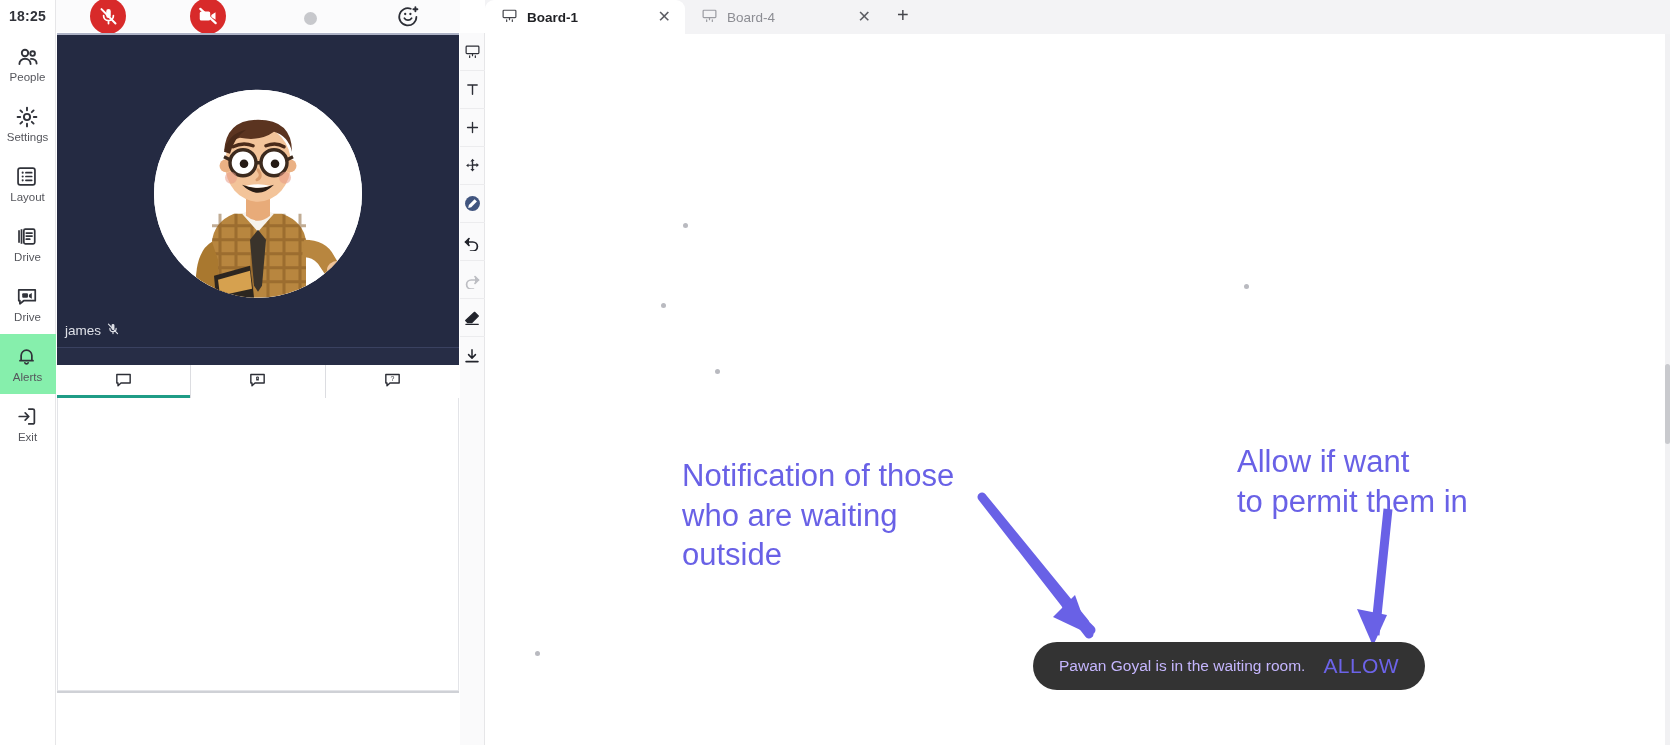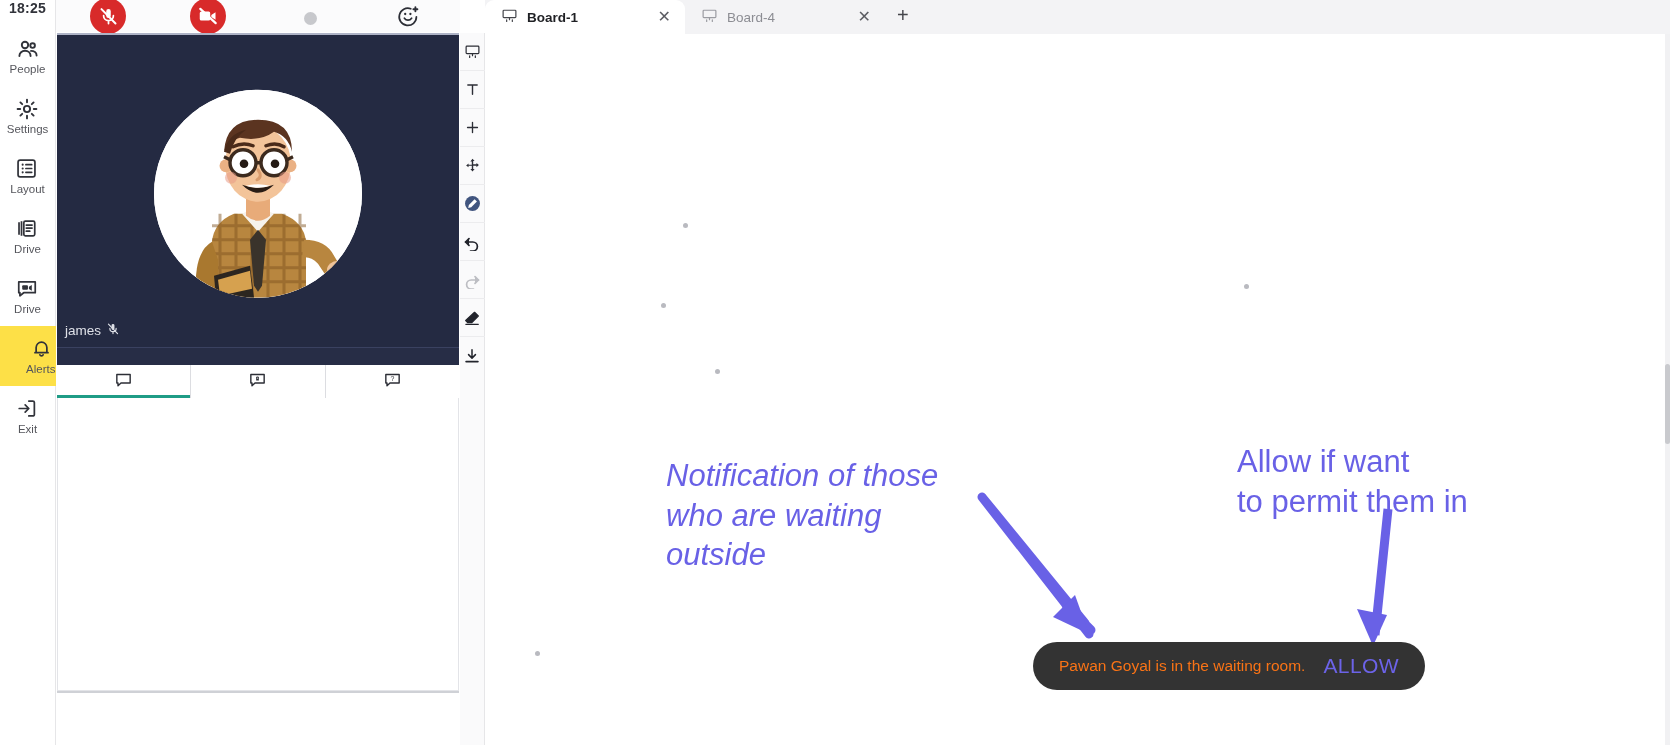--- a/index.html
+++ b/index.html
@@ -11,28 +11,28 @@
   }
 
   
   #nav-rail {
     position:absolute; left:0; top:0; width:56px; height:745px;
     background:#ffffff; border-right:1px solid #e6e6e8;
     display:flex; flex-direction:column; align-items:center;
   }
   #clock {
     font-size:14px; color:#31333a; font-weight:600;
-    margin-bottom:10px; letter-spacing:.2px;
+    margin-top:8px; margin-bottom:10px; letter-spacing:.2px;
   }
   .nav-item {
     width:56px; height:60px;
     display:flex; flex-direction:column; align-items:center; justify-content:center;
     gap:3px; cursor:pointer;
   }
-  .nav-item.active { background:#fde047;align-items:flex-end; }
+  .nav-item.active { background:#86efac; }
   .nav-label { font-size:11.5px; color:#55565c; line-height:1; }
   .nav-ico { width:26px; height:24px; display:block; }
 
   
   #panel {
     position:absolute; left:56px; top:0; width:404px; height:745px;
     background:#ffffff;
   }
   #panel-top {
     height:32px; background:#fbfbfc;
@@ -125,30 +125,30 @@
     position:absolute; left:485px; top:34px; width:1185px; height:711px;
     background:#ffffff; overflow:hidden;
   }
   .speck { position:absolute; background:#b9bac0; border-radius:50%; }
 
   .annot {
     position:absolute; color:#6961e6;
     font-size:31px; line-height:1.28; font-weight:400;
     white-space:pre-line;
   }
-  #annot-left  { left:181px; top:422px;font-style:italic; }
+  #annot-left  { left:197px; top:422px; }
   #annot-right { left:752px; top:408px; }
 
   
   #toast {
     position:absolute; left:548px; top:608px;
     height:48px; padding:0 26px; border-radius:24px;
     background:#333333; display:flex; align-items:center; gap:18px;
   }
-  #toast-text { color:#f97316; font-size:15.5px; }
+  #toast-text { color:#c4b5fd; font-size:15.5px; }
   #toast-action {
     color:#6c63e8; font-size:21px; font-weight:500; letter-spacing:.4px; cursor:pointer;
   }
 
   
   #scroll-track {
     position:absolute; right:0; top:34px; width:5px; height:711px; background:#f1f1f3;
   }
   #scroll-thumb {
     position:absolute; right:0; top:330px; width:5px; height:80px;

